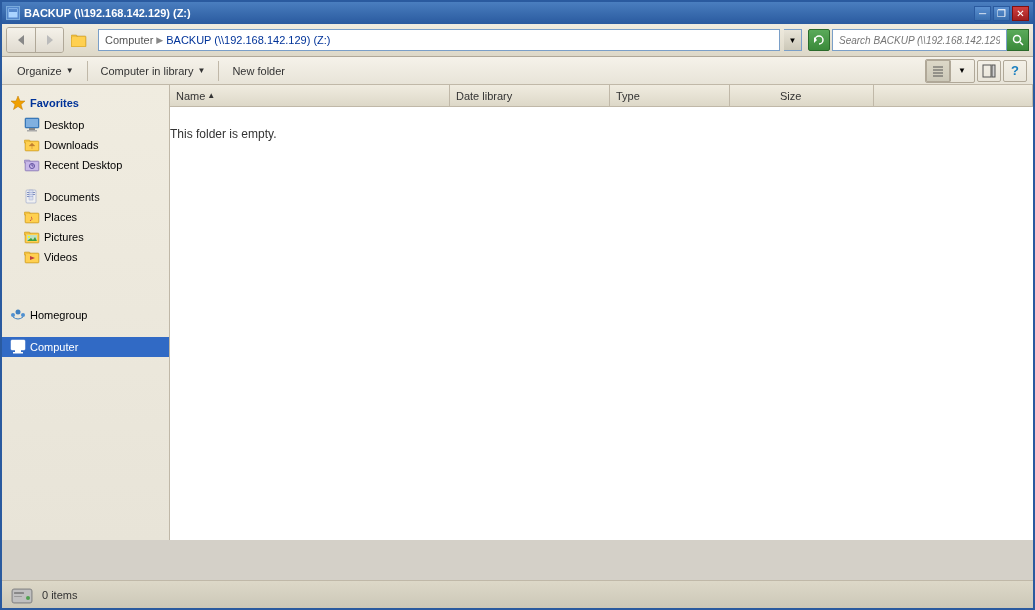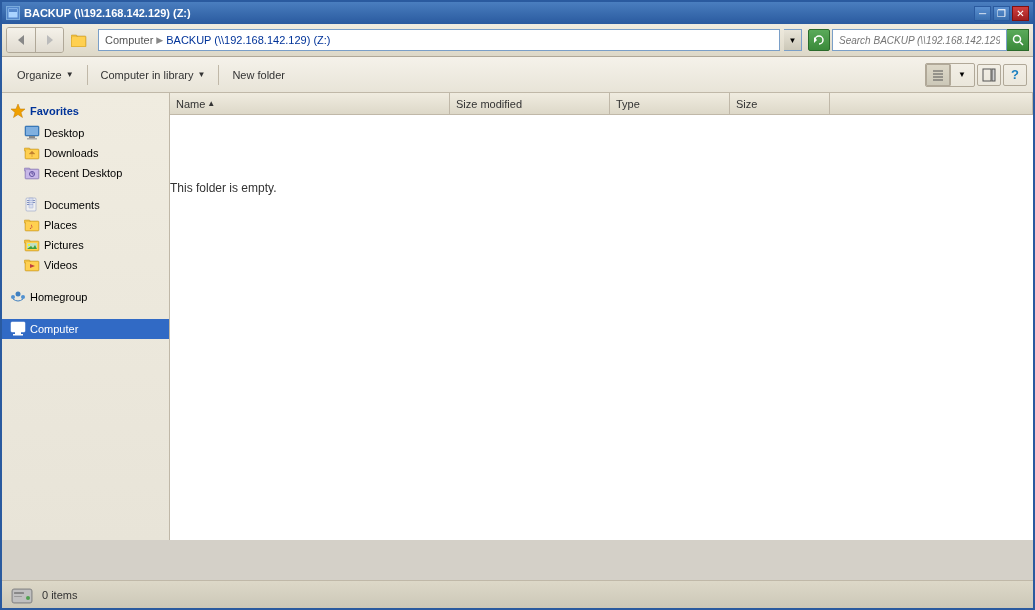--- a/index.html
+++ b/index.html
@@ -72,21 +72,21 @@
       width: 22px; height: 22px; background: linear-gradient(to bottom, #5aaa5a, #3a8a3a);
       border: 1px solid #2a6a2a; border-left: none; cursor: pointer;
       display: flex; align-items: center; justify-content: center; color: white; font-size: 12px;
     }
 
     
     .toolbar2 {
       background: linear-gradient(to bottom, #f5f2ea, #e8e4d8);
       border-bottom: 1px solid #c0b8a8;
       padding: 4px 6px;
-      display: flex; align-items: center; gap: 2px; height: 36px;
+      display: flex; align-items: center; gap: 2px; height: 28px;
     }
     .tool-btn {
       height: 22px; padding: 0 8px; background: transparent;
       border: 1px solid transparent; border-radius: 2px; cursor: pointer;
       font-size: 11px; color: #333; display: flex; align-items: center; gap: 4px;
     }
     .tool-btn .chevron { font-size: 8px; }
     .separator { width: 1px; height: 20px; background: #c0b8a8; margin: 0 2px; }
 
     
@@ -114,33 +114,33 @@
     .sidebar-item {
       padding: 2px 8px 2px 22px; font-size: 11px; color: #000;
       display: flex; align-items: center; gap: 4px; cursor: pointer; height: 20px;
     }
     .sidebar-item.selected { background: #316ac5; color: white; }
     .sidebar-item.selected .item-icon { filter: brightness(10); }
 
     .item-icon { width: 16px; height: 16px; display: inline-flex; align-items: center; justify-content: center; font-size: 12px; flex-shrink: 0; }
 
     
-    .content { flex: 1; background: white; display: flex; flex-direction: column; gap: 46px; }
+    .content { flex: 1; background: white; display: flex; flex-direction: column; }
     .column-headers {
       display: flex; background: linear-gradient(to bottom, #f0ece0, #ddd8c8);
       border-bottom: 1px solid #c0b8a8; height: 22px; align-items: center;
     }
     .col-header {
       padding: 0 6px; font-size: 11px; color: #333; border-right: 1px solid #c0b8a8;
       height: 100%; display: flex; align-items: center; cursor: pointer; user-select: none;
     }
     .col-name { width: 280px; }
     .col-date { width: 160px; }
     .col-type { width: 120px; text-align: right; }
-    .col-size { width: 100px; }
+    .col-size { width: 100px; margin-left: 44px; }
     .col-sort { font-size: 8px; margin-left: 2px; }
 
     .empty-message {
       flex: 1; display: flex; align-items: flex-start; justify-content: flex-start;
       padding-top: 20px; color: #333; font-size: 12px;
     }
 
     
     .status-bar {
       height: 28px; background: linear-gradient(to bottom, #ddd8c8, #ccc8b8);
@@ -370,21 +370,21 @@
               <polygon points="6,7 6,11 11,9" fill="#c04040"></polygon>
             </svg>
           </span>
           <span>Videos</span>
         </div>
       </div>
 
       <div style="height:8px;"></div>
 
       <div class="sidebar-section">
-        <div class="sidebar-item" style="padding-left:8px;">
+        <div class="sidebar-item" style="padding-left:8px;margin-top:26px;">
           <span class="item-icon">
             <svg width="16" height="16" viewBox="0 0 16 16">
               <circle cx="8" cy="5" r="2.5" fill="#4080c0"></circle>
               <circle cx="3" cy="8" r="2" fill="#5090d0"></circle>
               <circle cx="13" cy="8" r="2" fill="#5090d0"></circle>
               <path d="M3,10 Q8,14 13,10" fill="none" stroke="#4080c0" stroke-width="1"></path>
             </svg>
           </span>
           <span>Homegroup</span>
         </div>
@@ -412,21 +412,21 @@
     </div>
 
     <div class="content">
 
       <div class="column-headers">
         <div class="col-header col-name">
           <span>Name</span>
           <span class="col-sort">▲</span>
         </div>
         <div class="col-header col-date">
-          <span>Size modified</span>
+          <span>Date library</span>
         </div>
         <div class="col-header col-type">
           <span>Type</span>
         </div>
         <div class="col-header col-size">
           <span>Size</span>
         </div>
         <div class="col-header" style="flex:1;"></div>
       </div>
 

